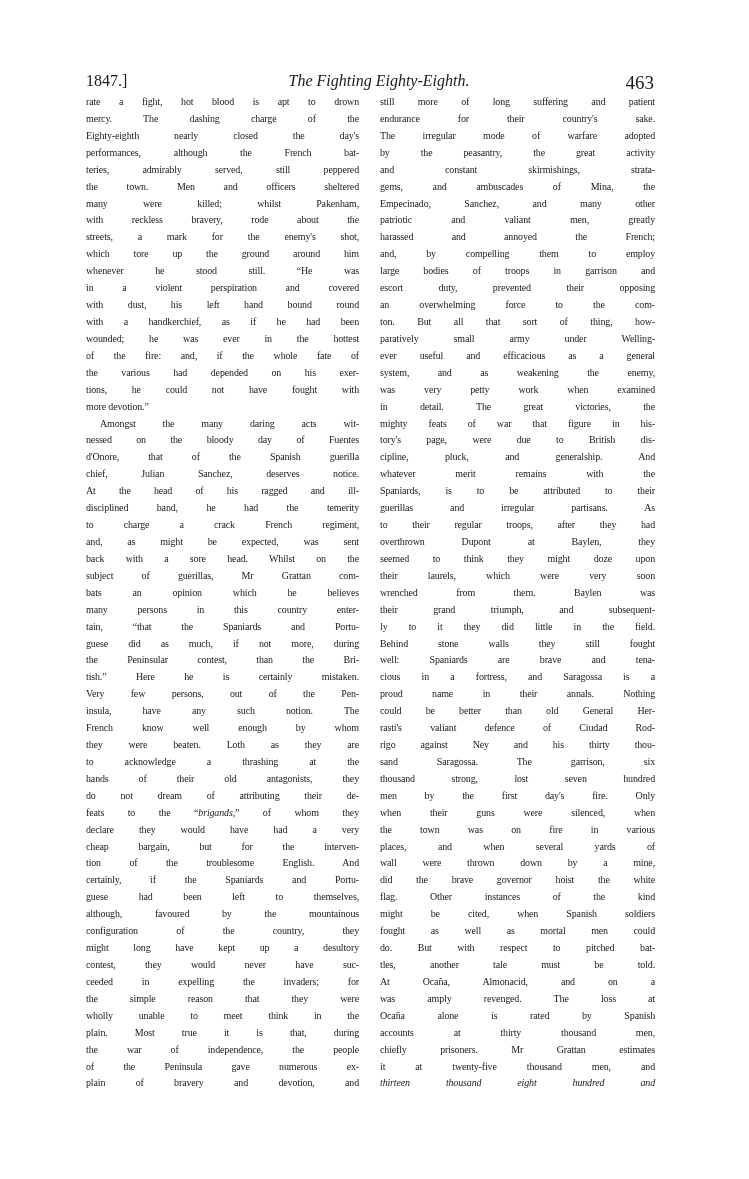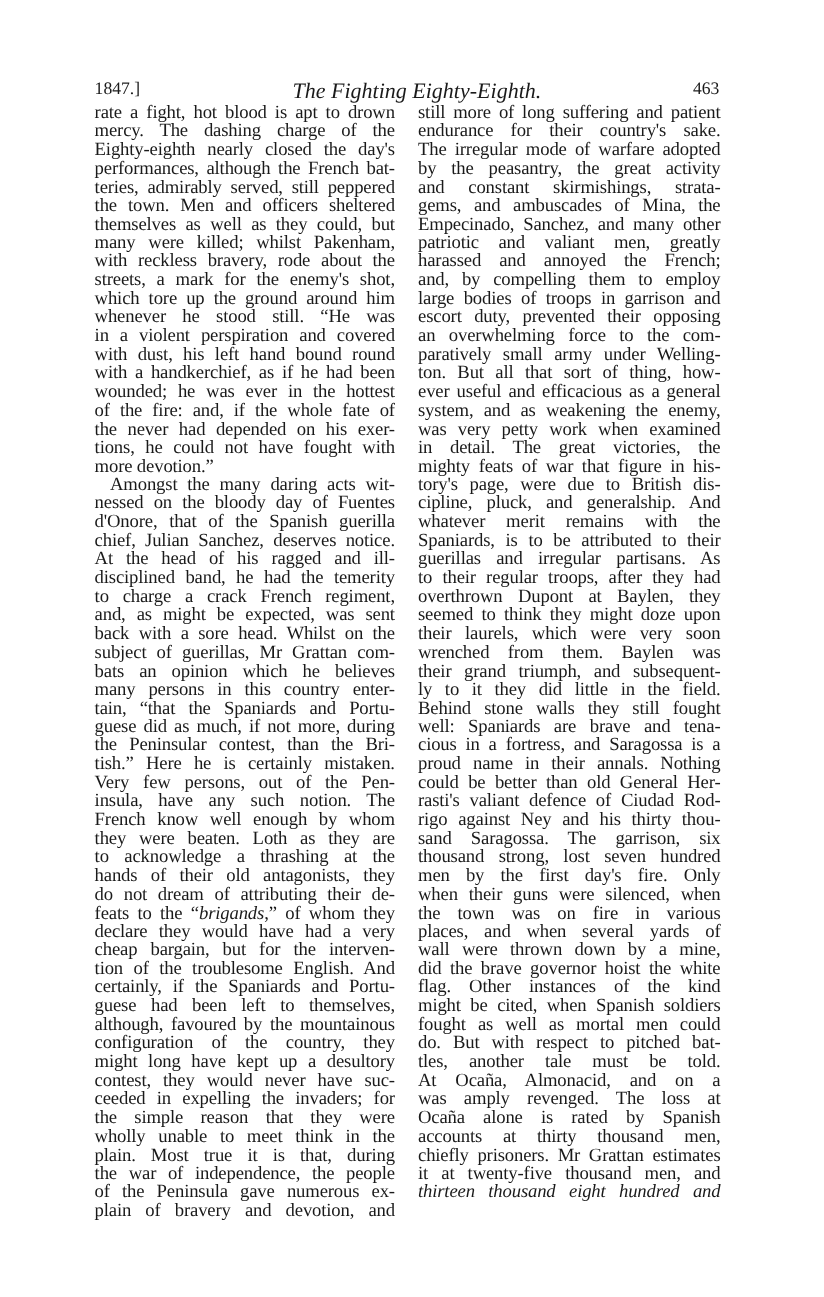--- a/index.html
+++ b/index.html
@@ -35,33 +35,33 @@
     top: 0;
     font-size: 16px;
   }
   .rh-title {
     position: absolute;
     left: 0;
     right: 0;
     top: 0;
     text-align: center;
     font-style: italic;
-    font-size: 20px;
+    font-size: 16px;
     padding-left: 18px;
   }
   .rh-page {
     position: absolute;
     right: 0;
     top: 0;
-    font-size: 16px;
+    font-size: 19px;
   }
   .column {
     position: absolute;
     top: 94px;
-    font-size: 17px;
+    font-size: 10px;
     line-height: 16.93px;
   }
   .col-left { left: 86px; width: 273px; }
   .col-right { left: 380px; width: 275px; }
   .line {
     display: block;
     white-space: nowrap;
     height: 16.93px;
     text-align: justify;
     text-align-last: justify;
@@ -86,32 +86,31 @@
     <span class="rh-page">463</span>
   </div>
 
   <div class="column col-left">
     <span class="line">rate a fight, hot blood is apt to drown</span>
     <span class="line">mercy.  The dashing charge of the</span>
     <span class="line">Eighty-eighth nearly closed the day's</span>
     <span class="line">performances, although the French bat-</span>
     <span class="line">teries, admirably served, still peppered</span>
     <span class="line">the town.  Men and officers sheltered</span>
-    <span class="line">themselves as well as they could, but</span>
     <span class="line">many were killed; whilst Pakenham,</span>
     <span class="line">with reckless bravery, rode about the</span>
     <span class="line">streets, a mark for the enemy's shot,</span>
     <span class="line">which tore up the ground around him</span>
     <span class="line">whenever he stood still.  “He was</span>
     <span class="line">in a violent perspiration and covered</span>
     <span class="line">with dust, his left hand bound round</span>
     <span class="line">with a handkerchief, as if he had been</span>
     <span class="line">wounded; he was ever in the hottest</span>
     <span class="line">of the fire: and, if the whole fate of</span>
-    <span class="line">the never had depended on his exer-</span>
+    <span class="line">the various had depended on his exer-</span>
     <span class="line">tions, he could not have fought with</span>
     <span class="line last">more devotion.”</span>
     <span class="line indent">Amongst the many daring acts wit-</span>
     <span class="line">nessed on the bloody day of Fuentes</span>
     <span class="line">d'Onore, that of the Spanish guerilla</span>
     <span class="line">chief, Julian Sanchez, deserves notice.</span>
     <span class="line">At the head of his ragged and ill-</span>
     <span class="line">disciplined band, he had the temerity</span>
     <span class="line">to charge a crack French regiment,</span>
     <span class="line">and, as might be expected, was sent</span>
@@ -156,22 +155,22 @@
     <span class="line">by the peasantry, the great activity</span>
     <span class="line">and constant skirmishings, strata-</span>
     <span class="line">gems, and ambuscades of Mina, the</span>
     <span class="line">Empecinado, Sanchez, and many other</span>
     <span class="line">patriotic and valiant men, greatly</span>
     <span class="line">harassed and annoyed the French;</span>
     <span class="line">and, by compelling them to employ</span>
     <span class="line">large bodies of troops in garrison and</span>
     <span class="line">escort duty, prevented their opposing</span>
     <span class="line">an overwhelming force to the com-</span>
+    <span class="line">ton.  But all that sort of thing, how-</span>
     <span class="line">paratively small army under Welling-</span>
-    <span class="line">ton.  But all that sort of thing, how-</span>
     <span class="line">ever useful and efficacious as a general</span>
     <span class="line">system, and as weakening the enemy,</span>
     <span class="line">was very petty work when examined</span>
     <span class="line">in detail.  The great victories, the</span>
     <span class="line">mighty feats of war that figure in his-</span>
     <span class="line">tory's page, were due to British dis-</span>
     <span class="line">cipline, pluck, and generalship.  And</span>
     <span class="line">whatever merit remains with the</span>
     <span class="line">Spaniards, is to be attributed to their</span>
     <span class="line">guerillas and irregular partisans.  As</span>

